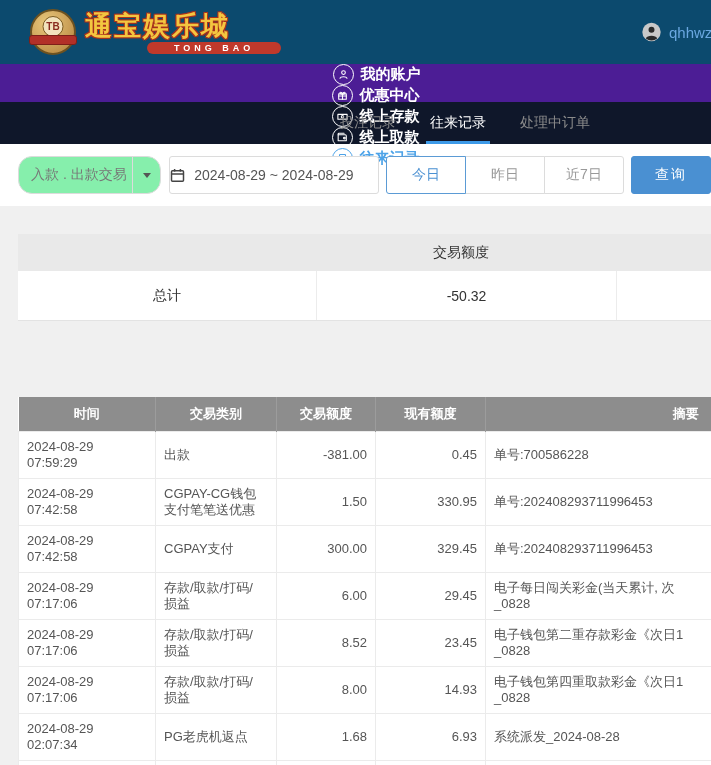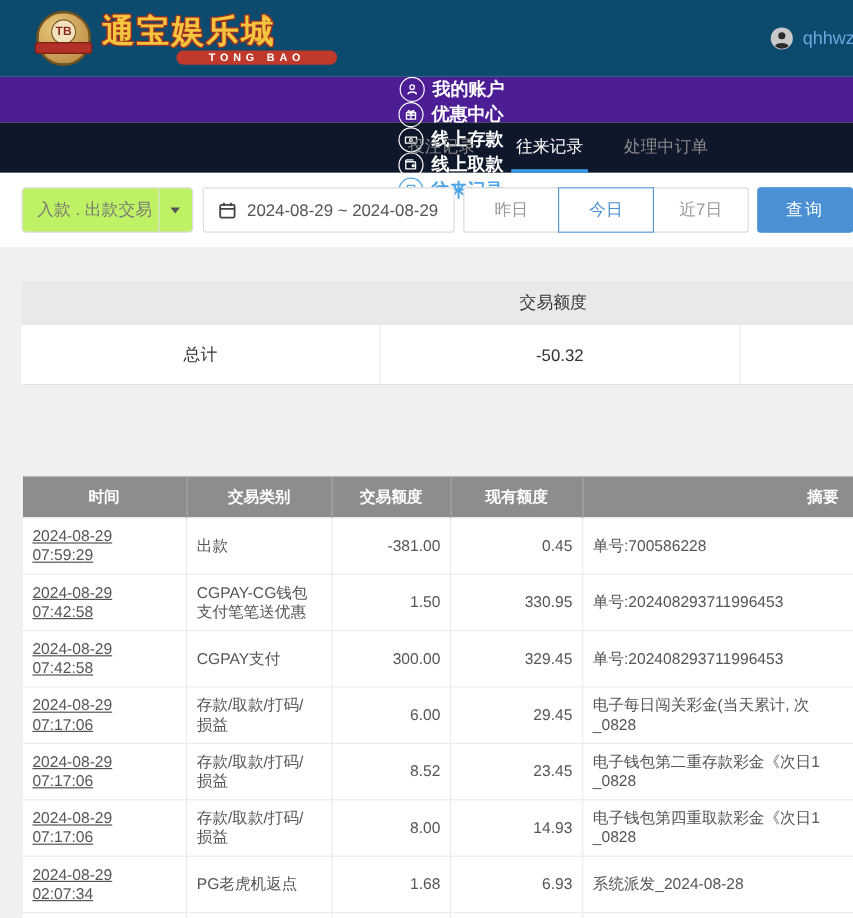--- a/index.html
+++ b/index.html
@@ -36,27 +36,27 @@
   .nav-icon svg { width: 13px; height: 13px; stroke: currentColor; fill: none; stroke-width: 2; stroke-linecap: round; stroke-linejoin: round; }
 
   
   .subnav { height: 42px; background: #0f172a; display: flex; align-items: stretch; font-size: 14px; color: #8b8b8b; padding-left: 340px; gap: 34px; }
   .subnav-item { line-height: 40px; position: relative; cursor: pointer; white-space: nowrap; }
   .subnav-item.active { color: #fff; }
   .subnav-item.active::after { content: ""; position: absolute; left: -4px; right: -4px; bottom: 0; height: 3px; background: #3d9ae8; }
 
   
   .filterbar { background: #fff; height: 62px; display: flex; align-items: center; padding-left: 18px; }
-  .select-box { width: 155px; height: 38px; border: 1px solid #dcdcdc; border-radius: 4px; background: #bef264;
+  .select-box { width: 155px; height: 38px; border: 1px solid #dcdcdc; border-radius: 14px; background: #86efac;
                 display: flex; align-items: center; justify-content: space-between; cursor: pointer; }
   .select-value { padding-left: 12px; font-size: 14px; color: #777; white-space: nowrap; }
   .select-caret { width: 28px; height: 100%; border-left: 1px solid #dcdcdc; display: flex; align-items: center; justify-content: center; }
   .caret { display: inline-block; width: 0; height: 0; border-left: 4px solid transparent; border-right: 4px solid transparent; border-top: 5px solid #555; }
   .date-box { margin-left: 8px; width: 227px; height: 38px; border: 1px solid #dcdcdc; border-radius: 3px; background: #fff;
-              display: flex; align-items: center; gap: 9px; padding-left: 12px; font-size: 14px; color: #555; cursor: pointer; white-space: nowrap; }
+              display: flex; align-items: center; gap: 9px; font-size: 14px; color: #555; cursor: pointer; white-space: nowrap; }
   .date-box svg { width: 15px; height: 15px; stroke: #444; fill: none; stroke-width: 1.5; flex: none; }
   .btn-group { display: flex; margin-left: 7px; }
   .qbtn { width: 80px; height: 38px; background: #fff; border: 1px solid #dcdcdc; font-size: 14px; color: #999;
           cursor: pointer; font-family: inherit; margin-left: -1px; }
   .qbtn:first-child { margin-left: 0; border-radius: 3px 0 0 3px; }
   .qbtn:last-child { border-radius: 0 3px 3px 0; }
   .qbtn.active { border-color: #5b9bd5; color: #4a90d2; position: relative; z-index: 1; }
   .search-btn { margin-left: 7px; width: 80px; height: 38px; background: #4a90d2; border: 1px solid #4a90d2; border-radius: 3px;
                 color: #fff; font-size: 14px; letter-spacing: 2px; cursor: pointer; font-family: inherit; flex: none; }
 
@@ -70,21 +70,21 @@
   .s-cell.value { width: 300px; border-right: 1px solid #ececec; }
   .s-cell.rest { flex: 1; }
 
   
   .datatable { width: 868px; margin: 76px 0 0 18px; border-collapse: collapse; background: #fff; table-layout: fixed;
                font-size: 13px; color: #555; }
   .datatable thead th { background: #8d8d8d; color: #fff; font-weight: bold; font-size: 13px; height: 34px;
                         border-right: 1px solid #9c9c9c; text-align: center; }
   .datatable thead th:last-child { border-right: none; }
   .datatable tbody td { border: 1px solid #ebebeb; padding: 7px 8px; vertical-align: middle; line-height: 16px; white-space: pre-line; }
-  td.c-time { padding-left: 8px; white-space: nowrap; text-decoration: underline; }
+  td.c-time { padding-left: 8px; white-space: nowrap; }
   td.c-amt { text-align: right; padding-right: 8px; }
   td.c-bal { text-align: right; padding-right: 30px; }
   td.c-sum { padding-left: 12px; }
 </style>
 </head>
 <body>
 
 <div class="viewport">
 
   <header class="topbar">
@@ -186,22 +186,22 @@
     <div class="date-box">
       <svg viewBox="0 0 15 15">
         <rect x="1.5" y="2.8" width="12" height="10.5" rx="1"></rect>
         <line x1="1.5" y1="6" x2="13.5" y2="6"></line>
         <line x1="4.6" y1="1" x2="4.6" y2="3.6"></line>
         <line x1="10.4" y1="1" x2="10.4" y2="3.6"></line>
       </svg>
       <span>2024-08-29 ~ 2024-08-29</span>
     </div>
     <div class="btn-group">
+      <button class="qbtn active">今日</button>
       <button class="qbtn">昨日</button>
-      <button class="qbtn active">今日</button>
       <button class="qbtn">近7日</button>
     </div>
     <button class="search-btn">查询</button>
   </div>
 
   <div class="summary">
     <div class="summary-head">交易额度</div>
     <div class="summary-row">
       <div class="s-cell label">总计</div>
       <div class="s-cell value">-50.32</div>

